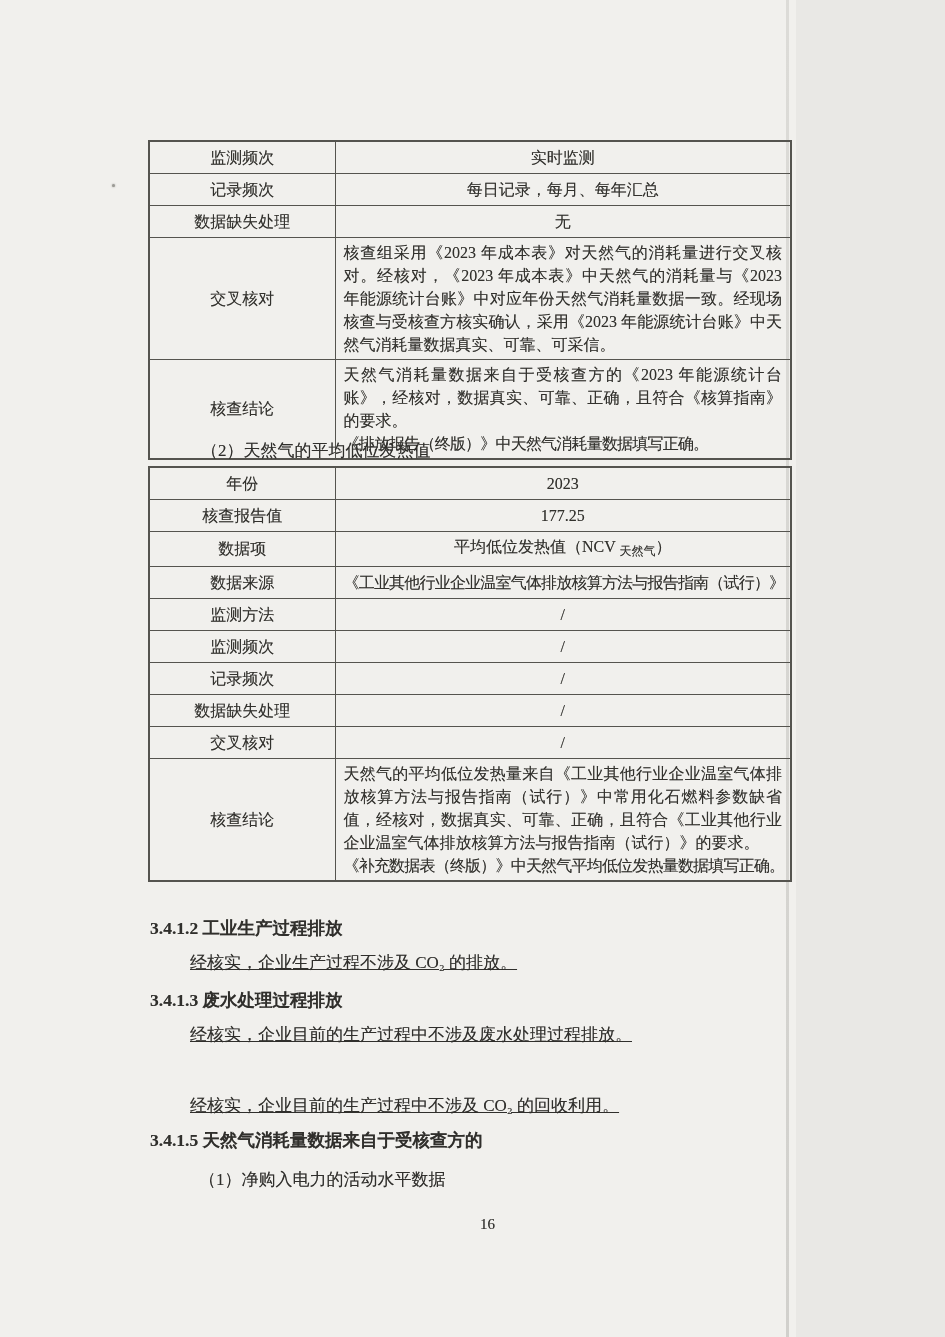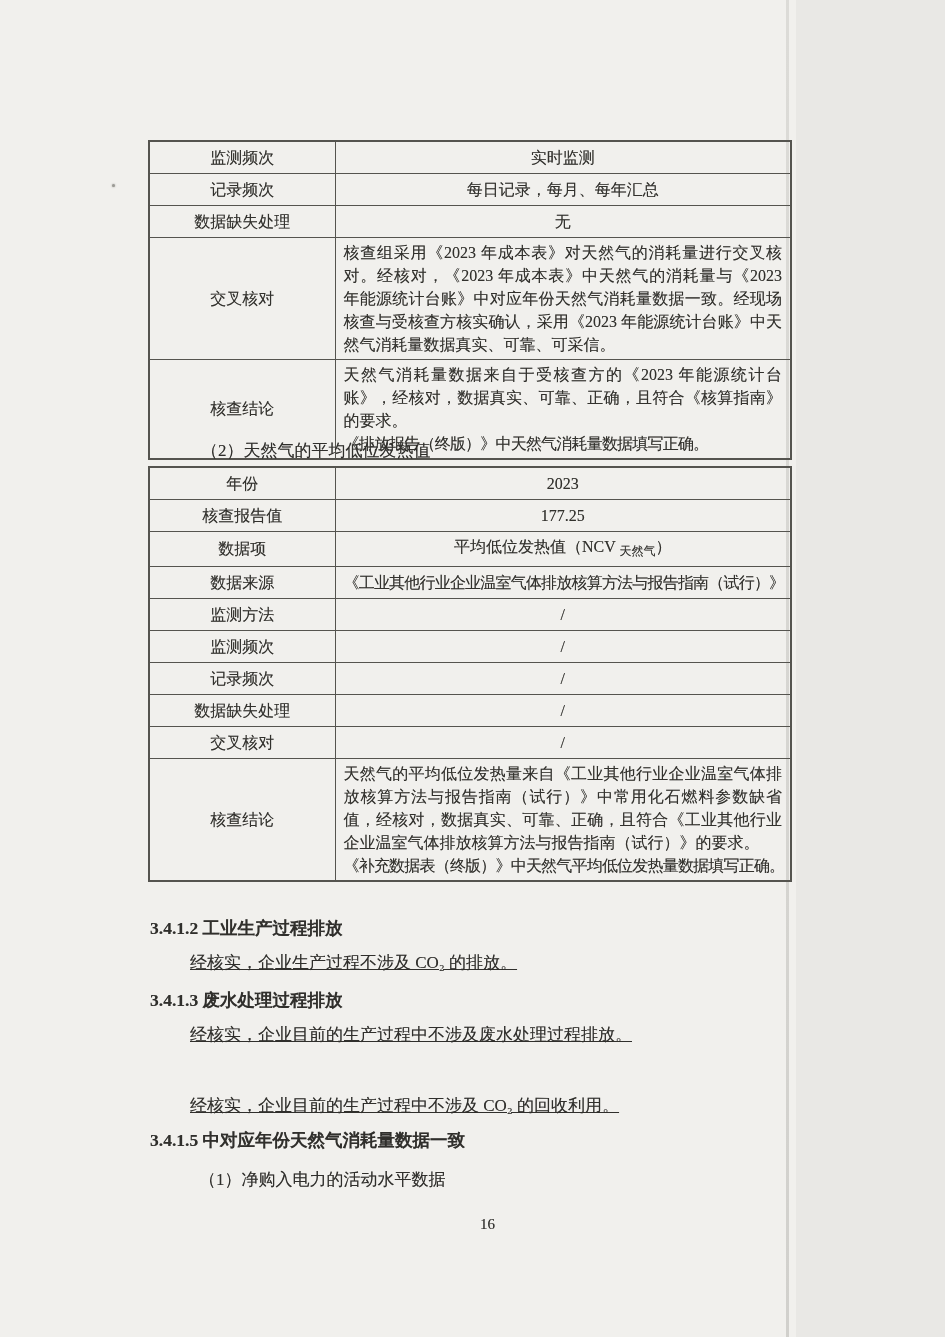--- a/index.html
+++ b/index.html
@@ -135,17 +135,17 @@
     </table>
 
   <div class="sec-head" style="top:916px">3.4.1.2 工业生产过程排放</div>
   <div class="sec-body" style="top:951px">经核实，企业生产过程不涉及 CO₂ 的排放。</div>
 
   <div class="sec-head" style="top:988px">3.4.1.3 废水处理过程排放</div>
   <div class="sec-body" style="top:1023px">经核实，企业目前的生产过程中不涉及废水处理过程排放。</div>
 
   <div class="sec-body" style="top:1094px">经核实，企业目前的生产过程中不涉及 CO₂ 的回收利用。</div>
 
-  <div class="sec-head" style="top:1128px">3.4.1.5 中对应年份天然气消耗量数据一致</div>
+  <div class="sec-head" style="top:1128px">3.4.1.5 天然气消耗量数据来自于受核查方的</div>
   <div class="list-line" style="top:1168px">（1）净购入电力的活动水平数据</div>
 
   <div class="pagenum">16</div>
 </div>
 
 </body></html>

